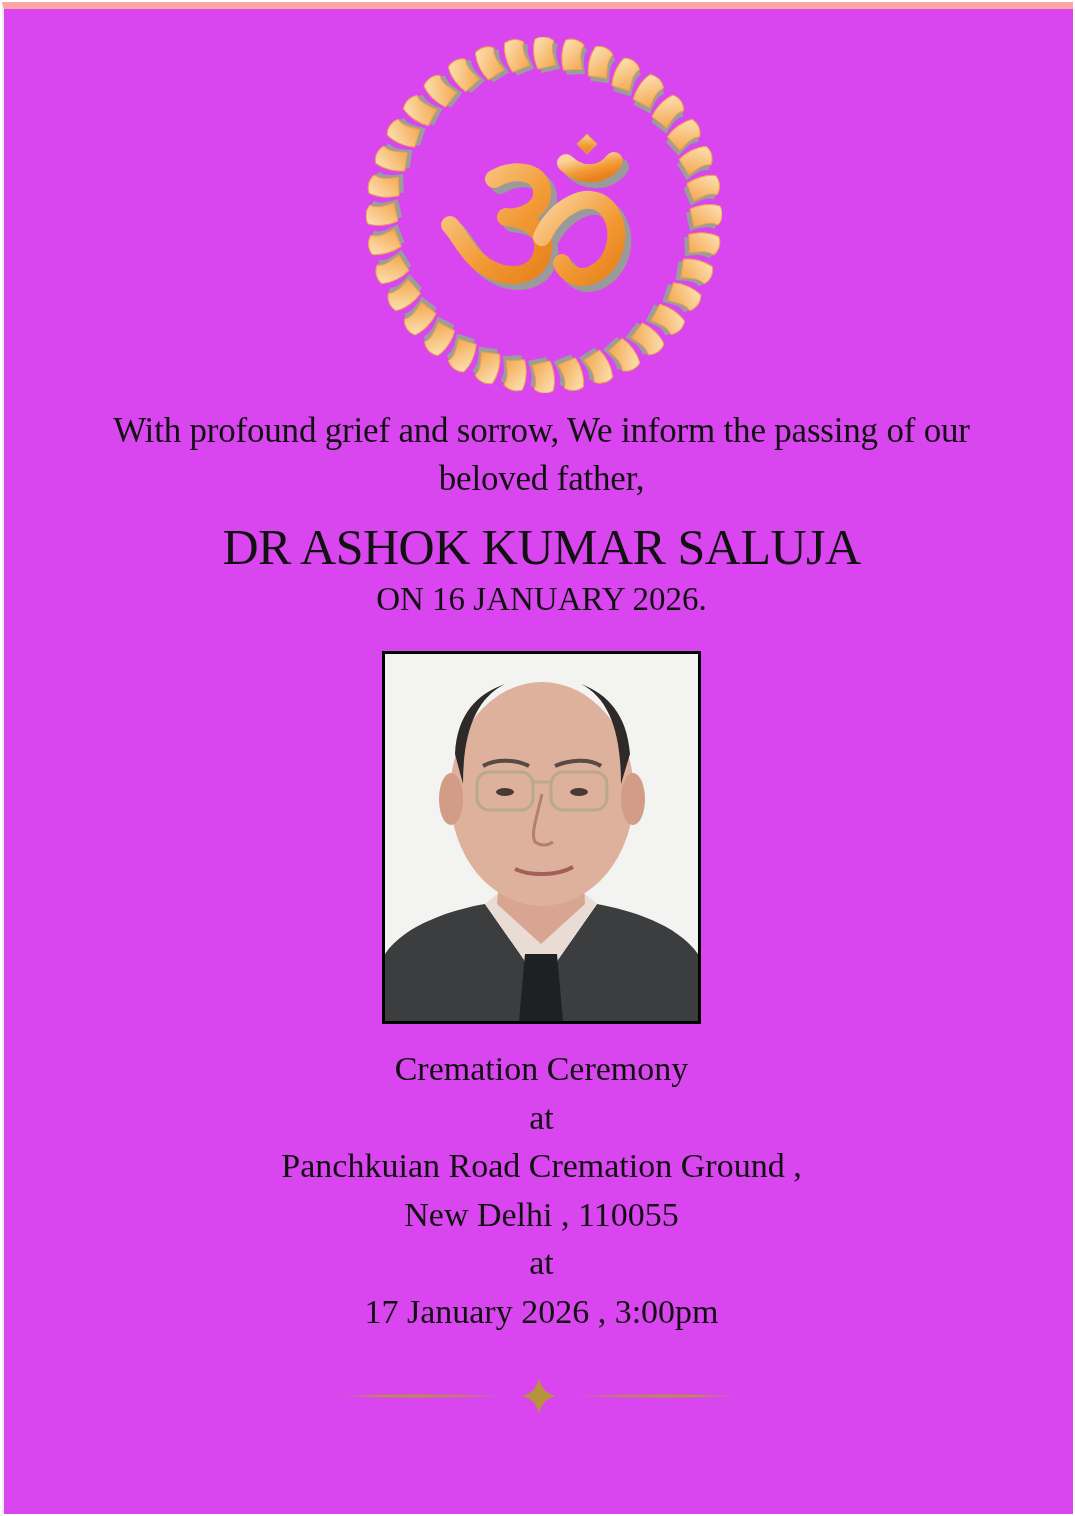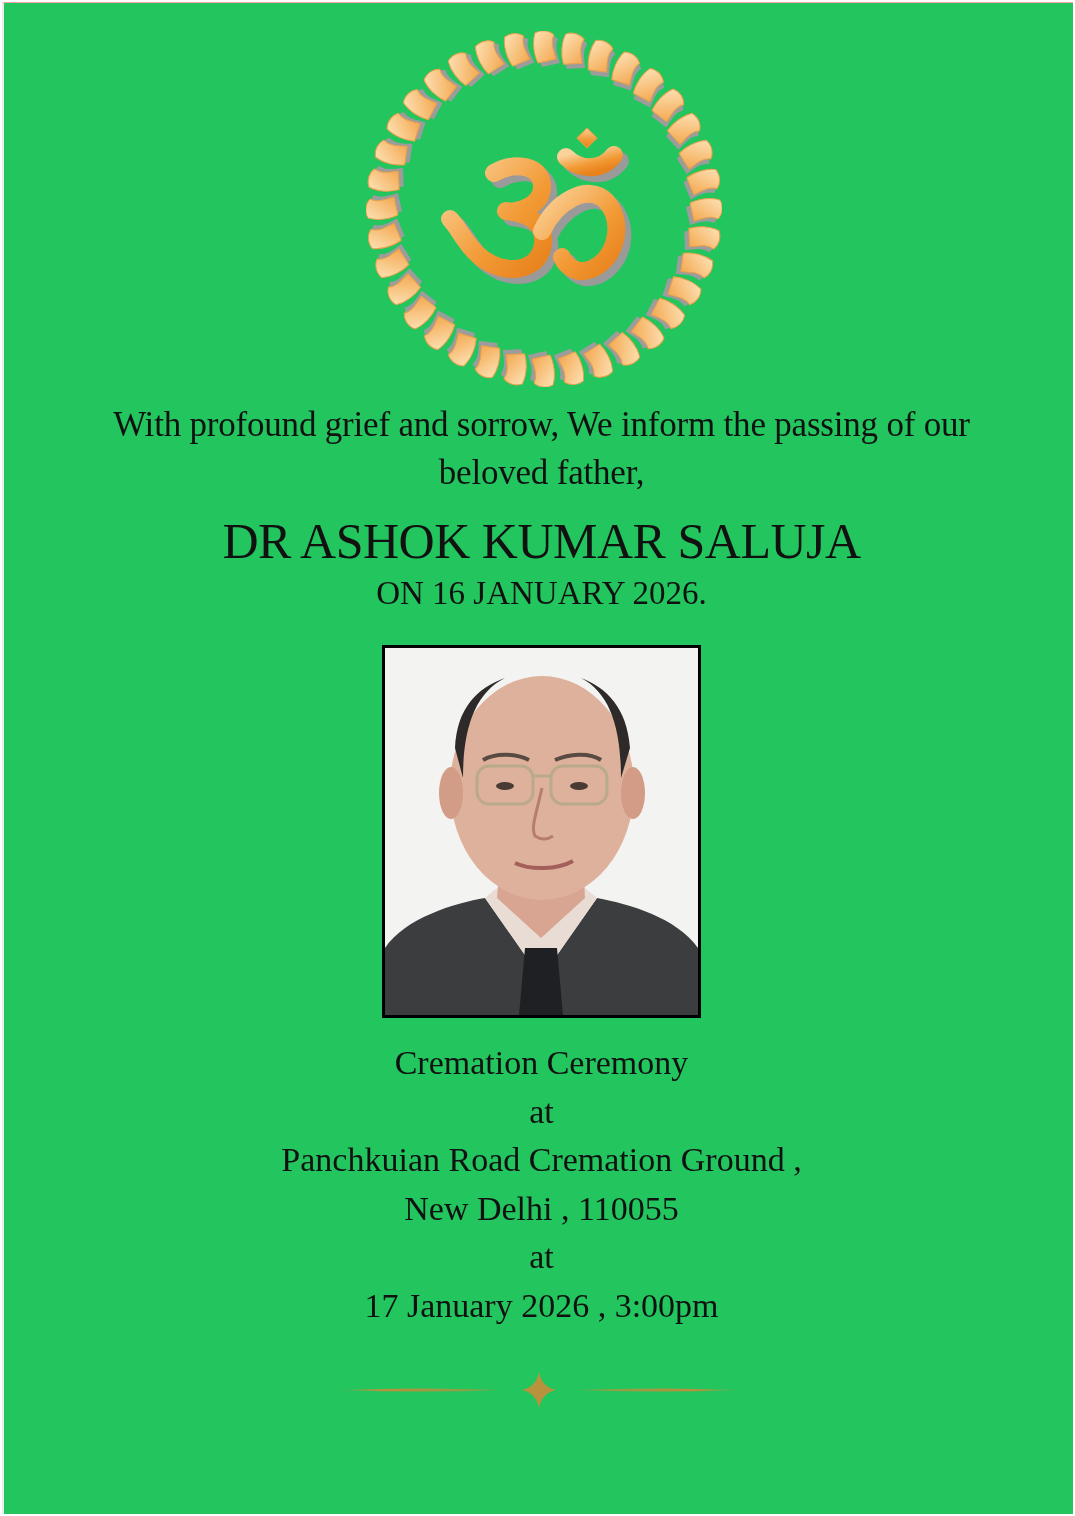--- a/index.html
+++ b/index.html
@@ -1,19 +1,19 @@
 <!DOCTYPE html>
 <html><head>
 <meta charset="utf-8">
 <style>
   html, body { margin: 0; padding: 0; background: #ffffff; }
   body { width: 1075px; height: 1516px; position: relative; overflow: hidden;
          font-family: "Liberation Serif", "DejaVu Serif", serif; color: #111; }
   .page { position: absolute; left: 2px; top: 2px; width: 1071px; height: 1512px;
-          border-left: 2px solid #ececec; border-top: 1px solid #fca5a5; box-sizing: border-box; background:#22c55e; }
+          border-left: 2px solid #ececec; border-top: 7px solid #fca5a5; box-sizing: border-box; background:#d946ef; }
   .om-emblem { position: absolute; left: 362px; top: 28px; width: 356px; height: 356px; }
   .intro { position: absolute; left: 0; width: 1075px; text-align: center;
            font-size: 35px; line-height: 48px; top: 398px; letter-spacing: -0.2px; }
   .intro span { display: block; }
   .name { position: absolute; left: 0; width: 1075px; text-align: center;
           top: 508px; font-size: 50px; letter-spacing: -0.5px; line-height: 60px; }
   .date { position: absolute; left: 0; width: 1075px; text-align: center;
           top: 570px; font-size: 33px; line-height: 40px; }
   .photo-frame { position: absolute; left: 378px; top: 642px; width: 319px; height: 373px;
                  border: 3px solid #000; box-sizing: border-box; background: #f4f4f2; overflow: hidden; }

